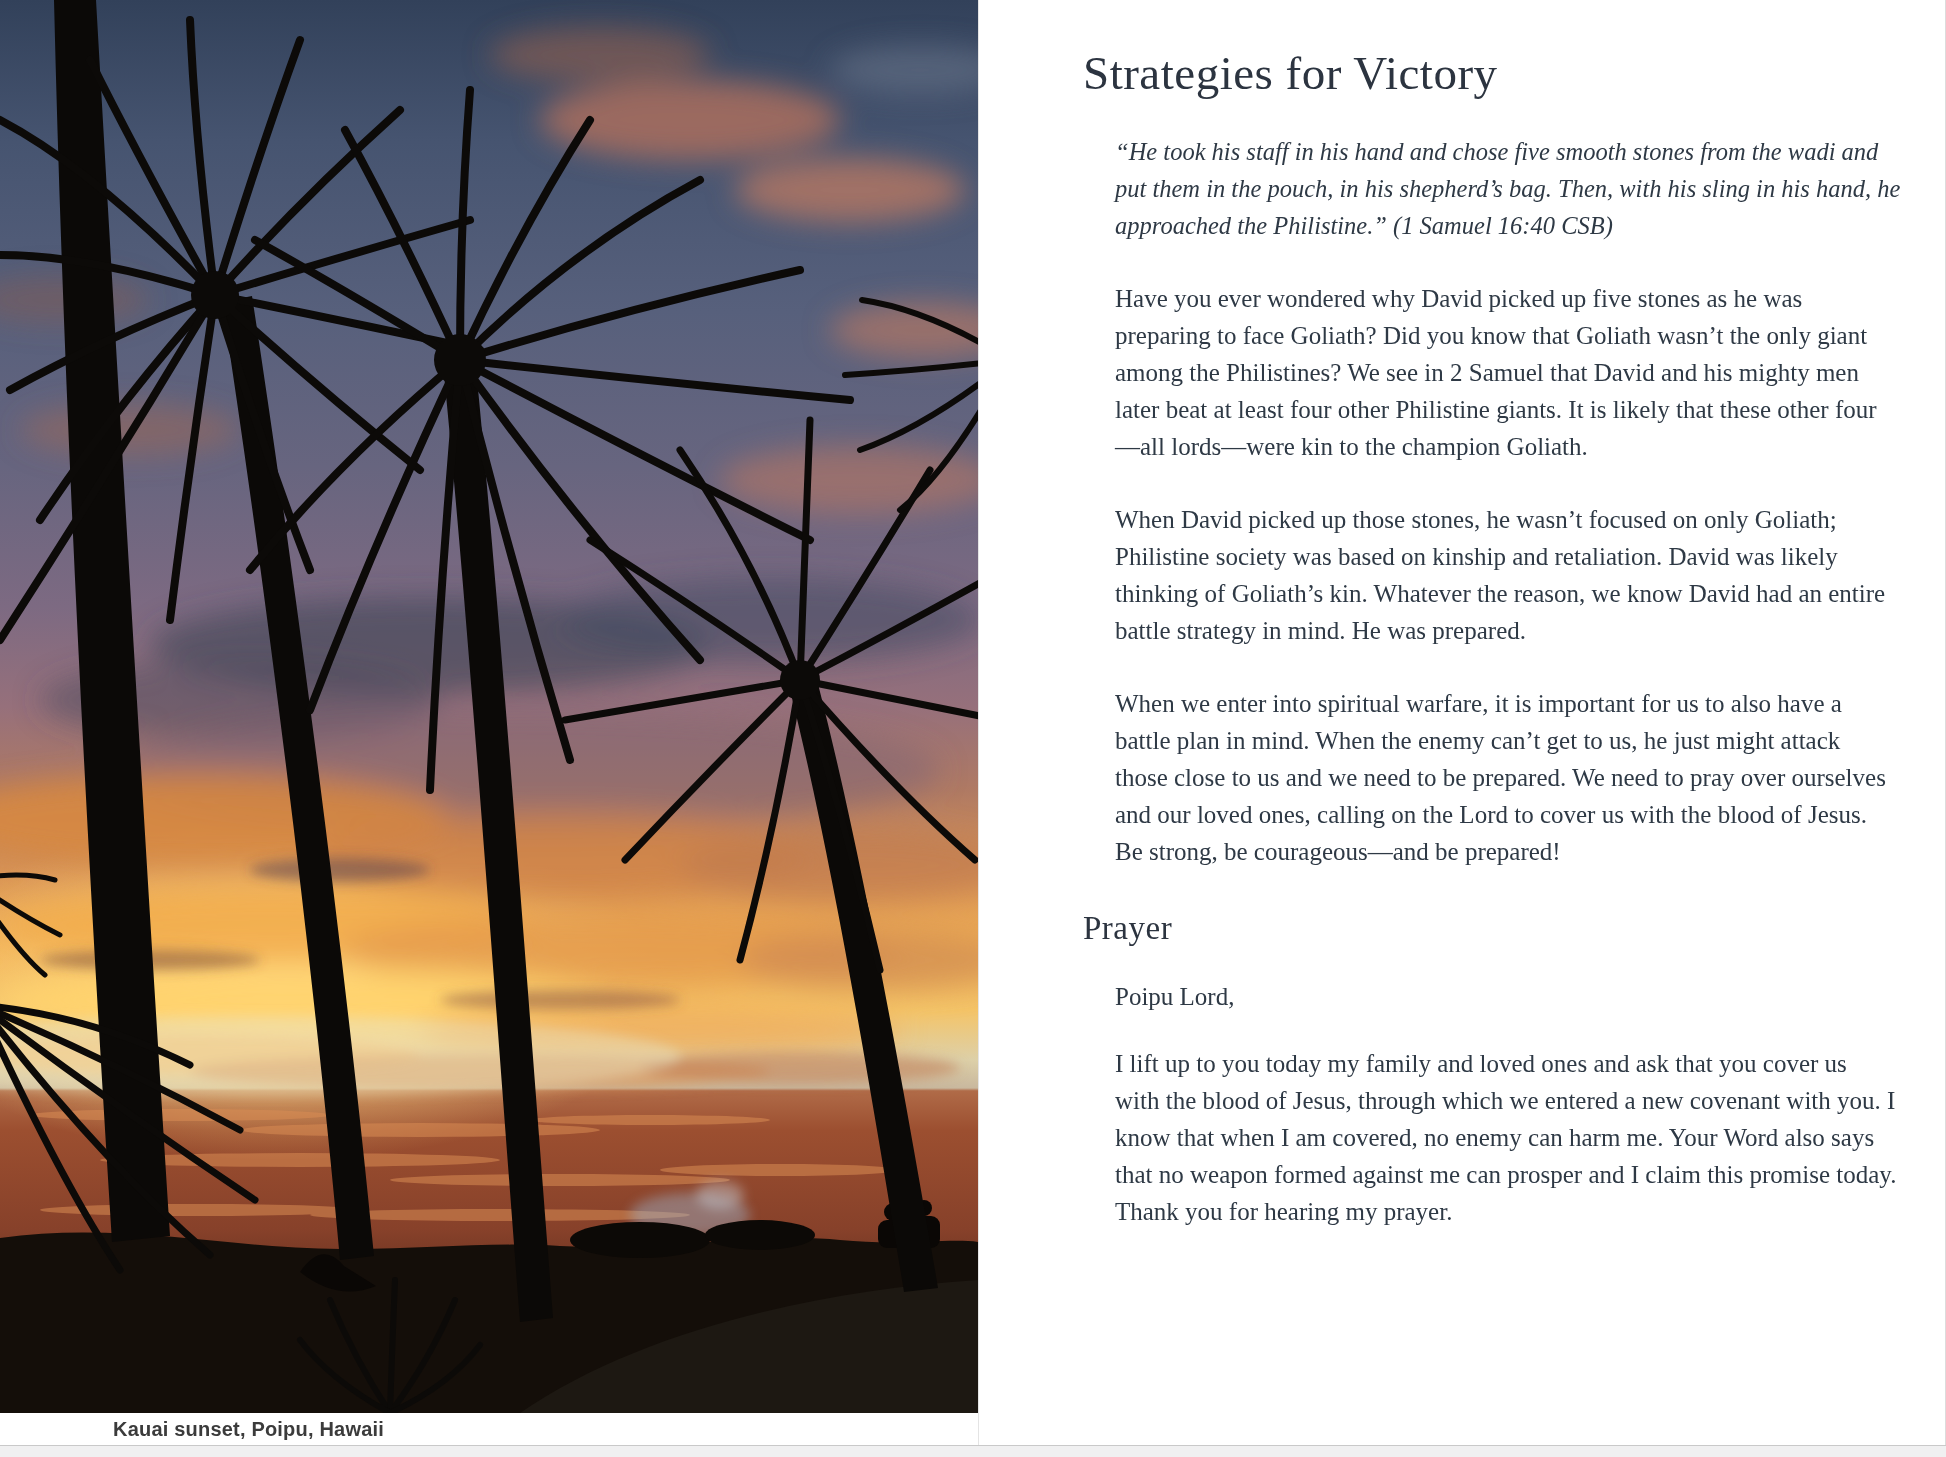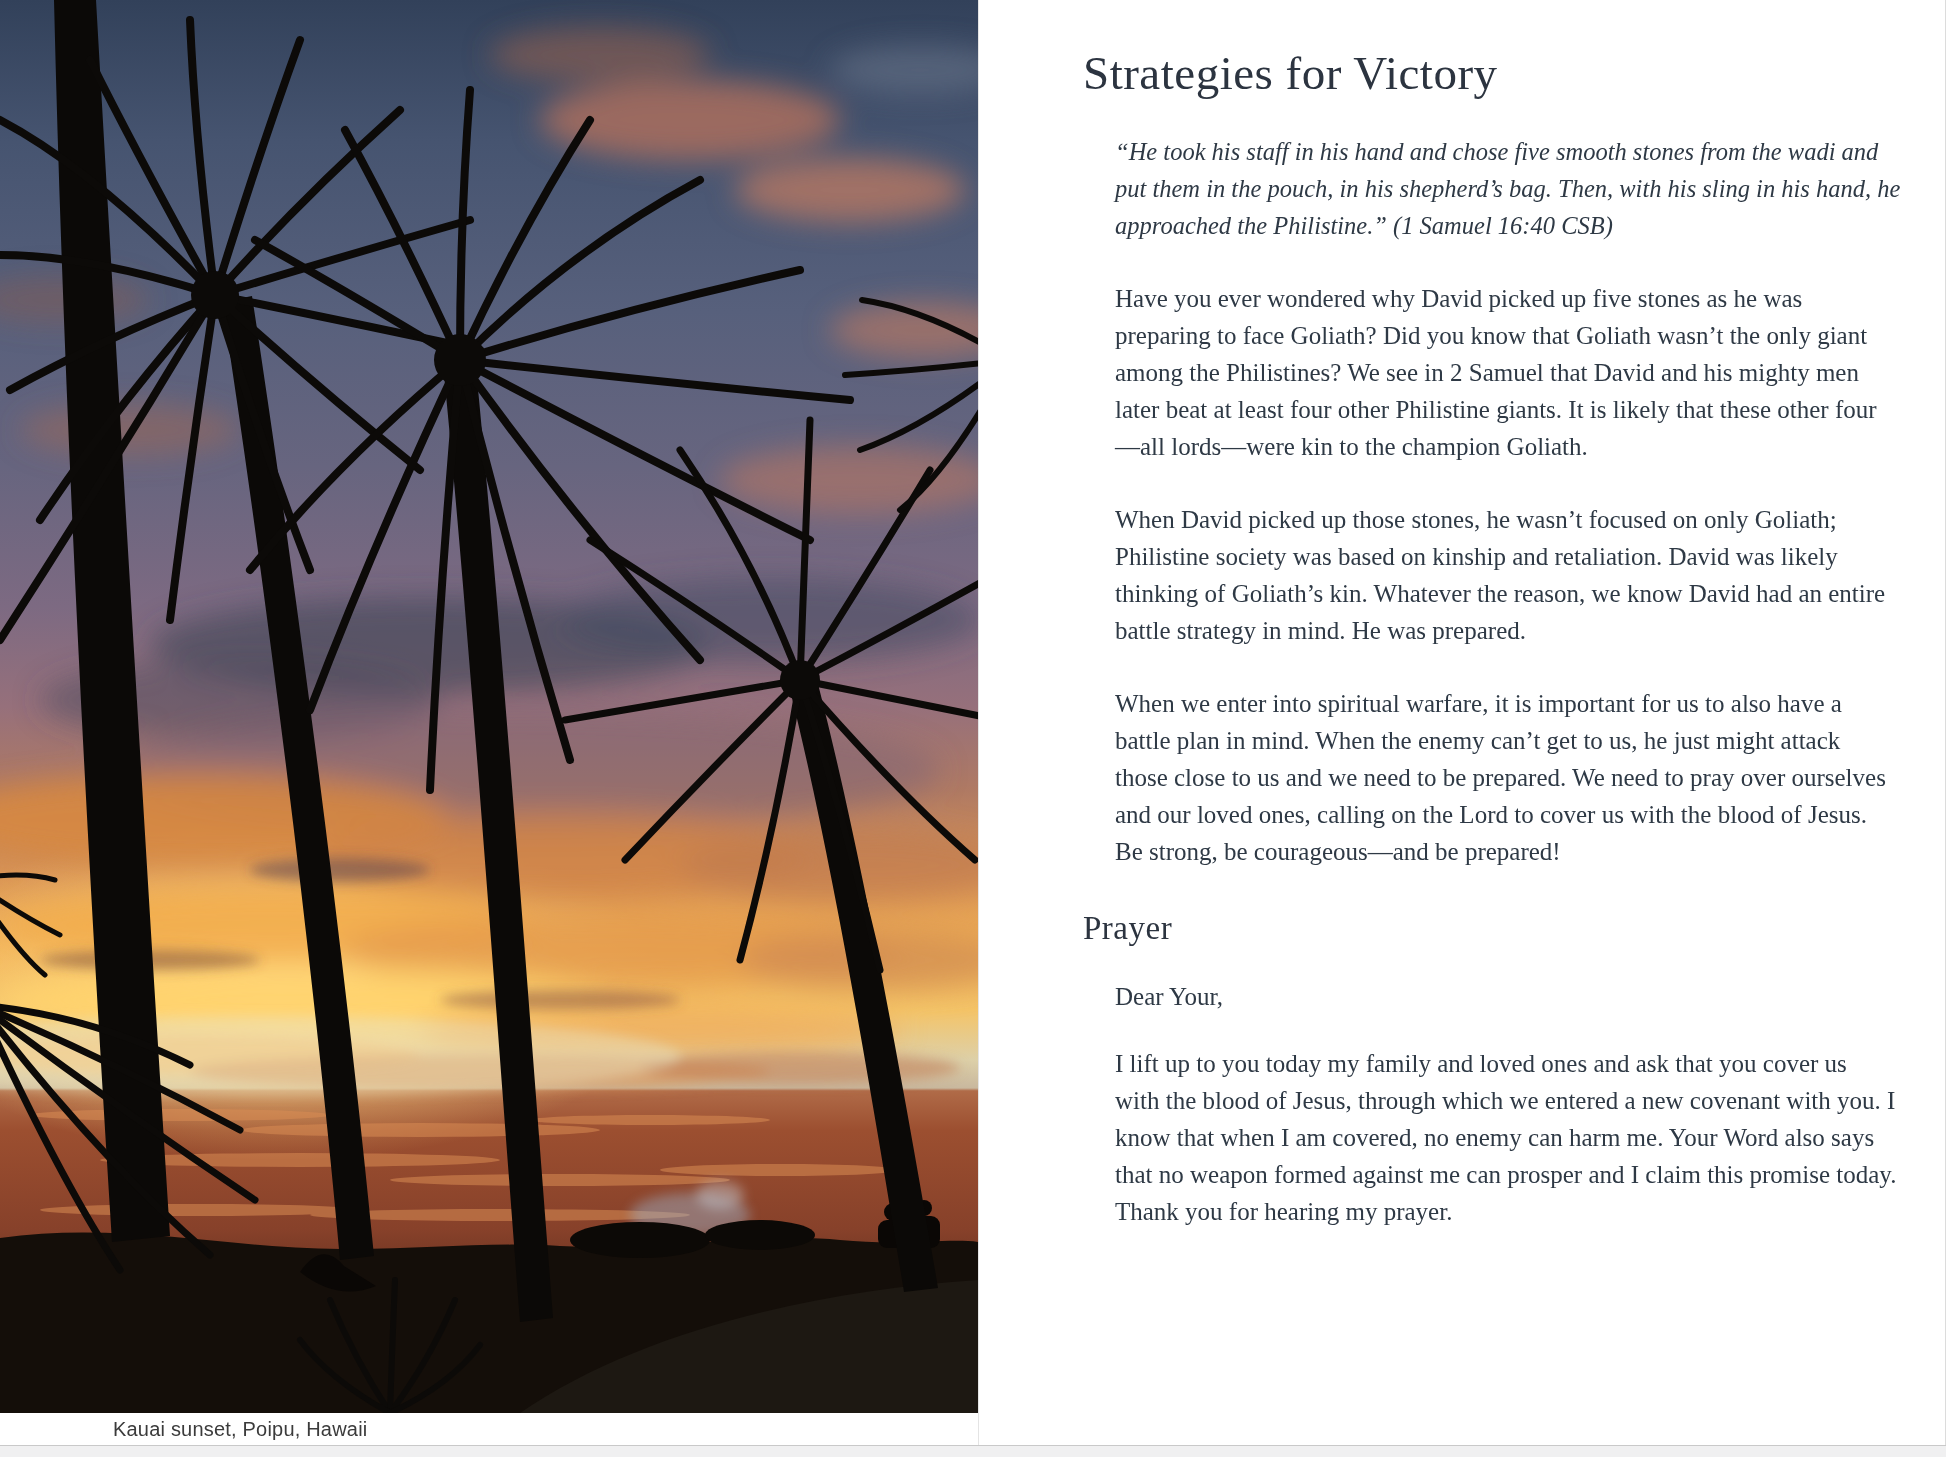--- a/index.html
+++ b/index.html
@@ -7,21 +7,21 @@
     position:relative; width:1946px; height:1457px;
     overflow:hidden; background:#ffffff;
     font-family:"Liberation Serif", serif;
   }
   
   .photo-panel { position:absolute; left:0; top:0; width:978px; height:1445px; margin:0; }
   .photo-art { position:absolute; left:0; top:0; width:978px; height:1413px; display:block; }
   .photo-caption-band {
     position:absolute; left:0; top:1413px; width:978px; height:32px;
     background:#ffffff; display:flex; align-items:center;
-    box-sizing:border-box; padding-left:113px;
+    box-sizing:border-box; padding-left:113px;font-weight:bold;
   }
   .photo-caption {
     font-family:"Liberation Sans", sans-serif;
     font-size:20px; color:#3b3b3b; letter-spacing:.2px;
   }
   
   .text-panel {
     position:absolute; left:978px; top:0; width:968px; height:1445px;
     background:#ffffff; box-sizing:border-box;
     border-left:1px solid #e4e4e4; border-right:1px solid #dcdcdc;
@@ -254,20 +254,20 @@
     <p class="scripture-quote">“He took his staff in his hand and chose five smooth stones from the wadi and put them in the pouch, in his shepherd’s bag. Then, with his sling in his hand, he approached the Philistine.” (1 Samuel 16:40 CSB)</p>
 
     <p class="body-par">Have you ever wondered why David picked up five stones as he was preparing to face Goliath? Did you know that Goliath wasn’t the only giant among the Philistines? We see in 2 Samuel that David and his mighty men later beat at least four other Philistine giants. It is likely that these other four—all lords—were kin to the champion Goliath.</p>
 
     <p class="body-par">When David picked up those stones, he wasn’t focused on only Goliath; Philistine society was based on kinship and retaliation. David was likely thinking of Goliath’s kin. Whatever the reason, we know David had an entire battle strategy in mind. He was prepared.</p>
 
     <p class="body-par">When we enter into spiritual warfare, it is important for us to also have a battle plan in mind. When the enemy can’t get to us, he just might attack those close to us and we need to be prepared. We need to pray over ourselves and our loved ones, calling on the Lord to cover us with the blood of Jesus. Be strong, be courageous—and be prepared!</p>
 
     <h2 class="prayer-heading">Prayer</h2>
 
-    <p class="body-par tight">Dear Your,</p>
+    <p class="body-par tight">Poipu Lord,</p>
 
     <p class="body-par">I lift up to you today my family and loved ones and ask that you cover us with the blood of Jesus, through which we entered a new covenant with you. I know that when I am covered, no enemy can harm me. Your Word also says that no weapon formed against me can prosper and I claim this promise today. Thank you for hearing my prayer.</p>
 
   </main>
 
   <div class="bottom-strip"></div>
 </div>
 
 </body></html>

